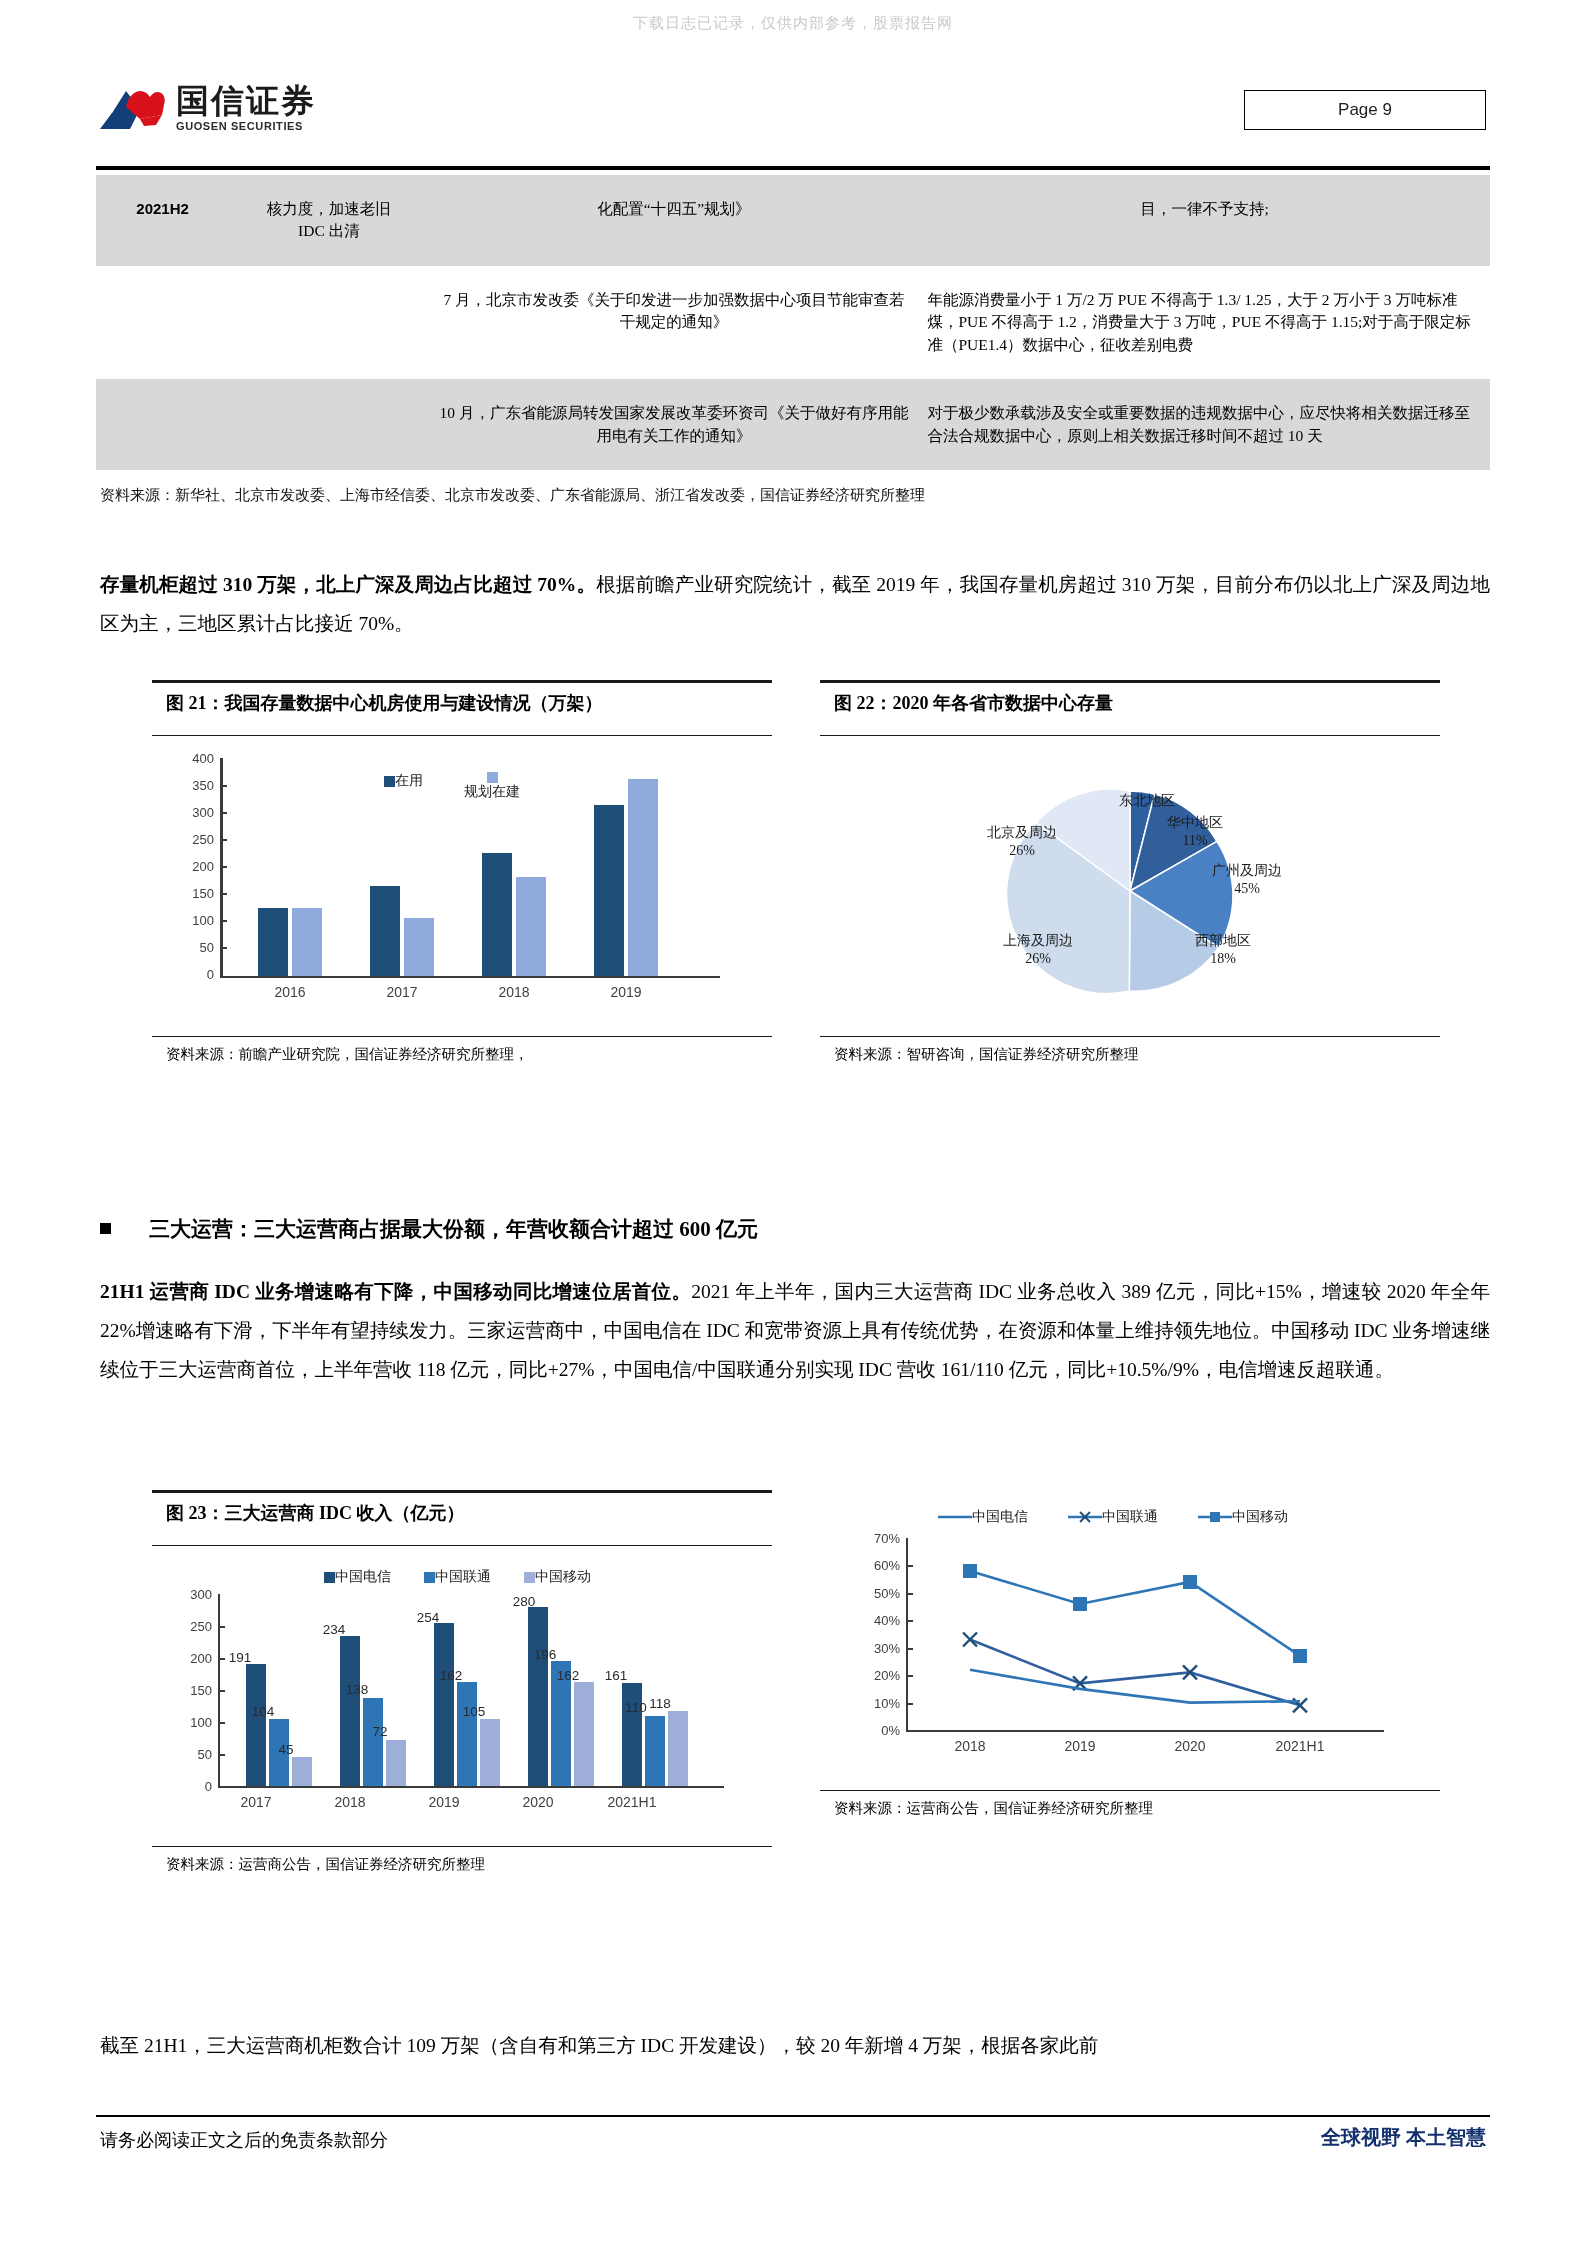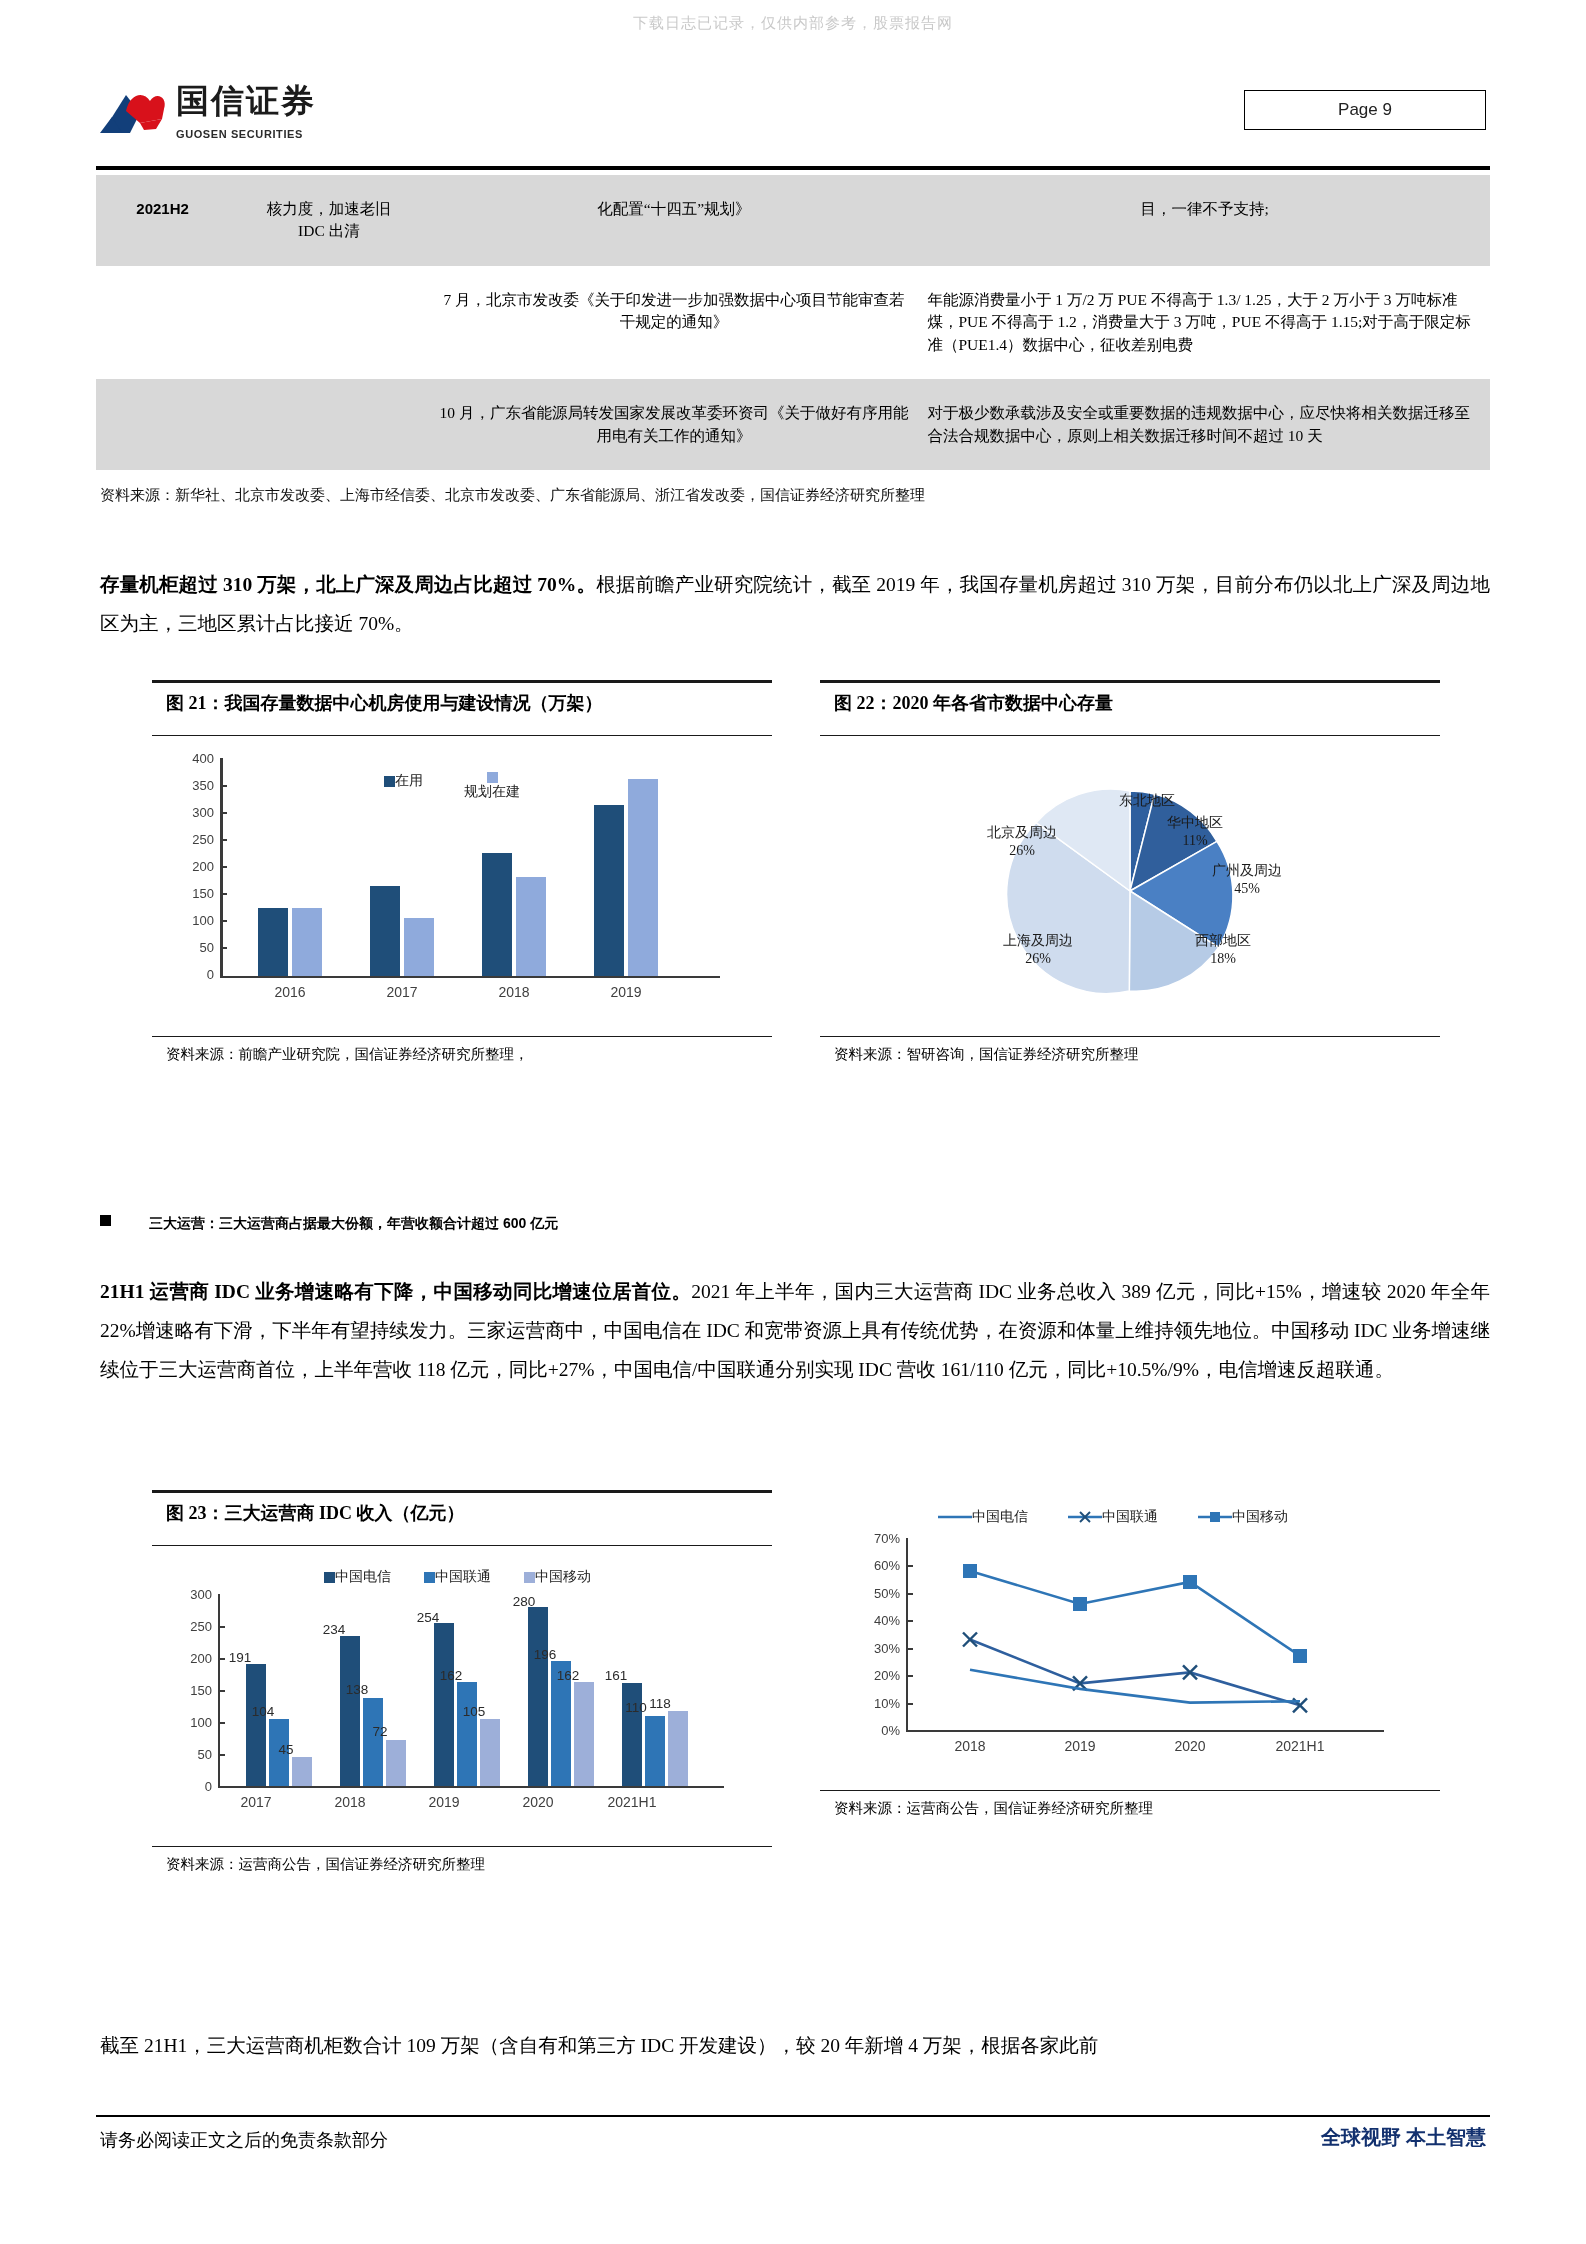--- a/index.html
+++ b/index.html
@@ -20,21 +20,21 @@
     font-family:"DejaVu Sans","Liberation Sans",sans-serif;
     font-size:15px;color:#c9c9c9;letter-spacing:1px;
   }
 
   
   .header{position:absolute;top:84px;left:0;width:100%;height:70px;}
   .logo-wrap{position:absolute;left:100px;top:0;display:flex;align-items:center;}
   .logo-mark{position:relative;width:68px;height:46px;margin-right:8px;}
   .logo-text{display:flex;flex-direction:column;line-height:1;}
   .logo-cn{font-family:"DejaVu Sans","Liberation Sans",sans-serif;font-weight:bold;font-size:33px;letter-spacing:2px;color:#1b1b1b;}
-  .logo-en{font-family:"Liberation Sans",sans-serif;font-weight:bold;font-size:11px;letter-spacing:.6px;color:#2b2b2b;margin-top:12px;}
+  .logo-en{font-family:"Liberation Sans",sans-serif;font-weight:bold;font-size:11px;letter-spacing:.6px;color:#2b2b2b;margin-top:4px;}
   .page-badge{
     position:absolute;right:100px;top:6px;
     width:240px;height:38px;border:1.5px solid #000;
     display:flex;align-items:center;justify-content:center;
     font-family:"Liberation Sans",sans-serif;font-size:17px;color:#222;
   }
 
   
   .rule-thick{position:absolute;left:96px;width:1394px;height:4px;background:#000;}
 
@@ -49,21 +49,21 @@
   .shade{background:#d8d8d8;}
 
   .src{position:absolute;left:100px;font-family:"Liberation Serif",serif;font-size:15px;color:#111;}
 
   
   .para{position:absolute;left:100px;width:1390px;
         font-family:"Liberation Serif",serif;font-size:19.5px;line-height:2.0;
         text-align:justify;text-justify:inter-ideograph;}
   .para b{font-weight:bold;}
   .bullet-head{position:absolute;left:100px;width:1390px;
-        font-family:Liberation Sans, sans-serif;font-size:14px;font-weight:bold;}
+        font-family:Liberation Serif, serif;font-size:21px;font-weight:bold;}
   .sq{display:inline-block;width:11px;height:11px;background:#000;margin-right:38px;vertical-align:2px;}
 
   
   .fig{position:absolute;}
   .fig .cap{
     border-top:3px solid #1a1a1a;border-bottom:1.5px solid #1a1a1a;
     padding:8px 0 20px 14px;
     font-family:"Liberation Serif",serif;font-weight:bold;font-size:18px;
   }
   .fig .body{border-bottom:1.5px solid #1a1a1a;position:relative;background:#fff;}

